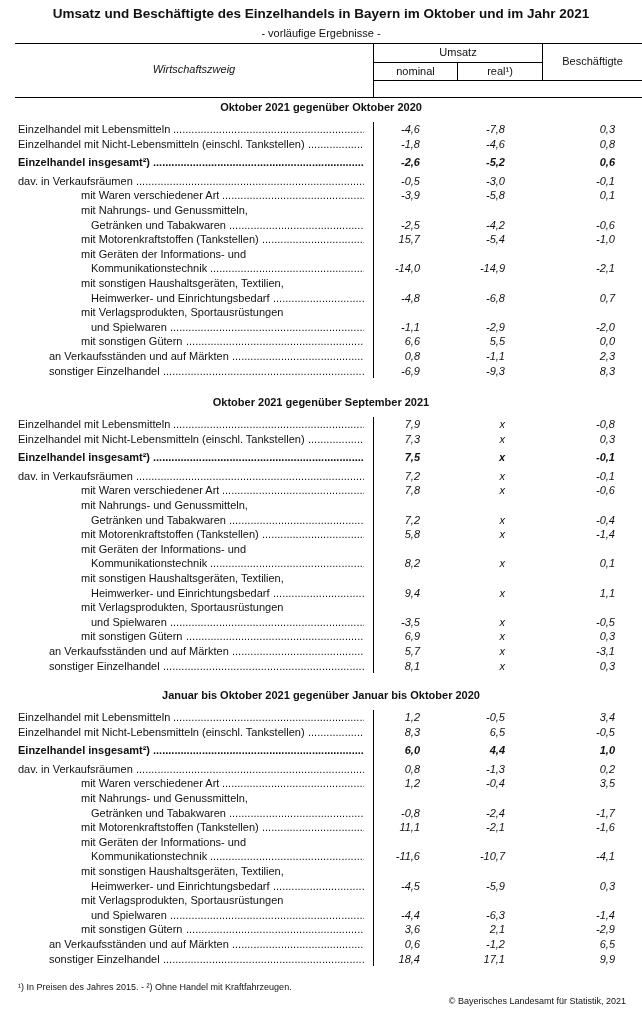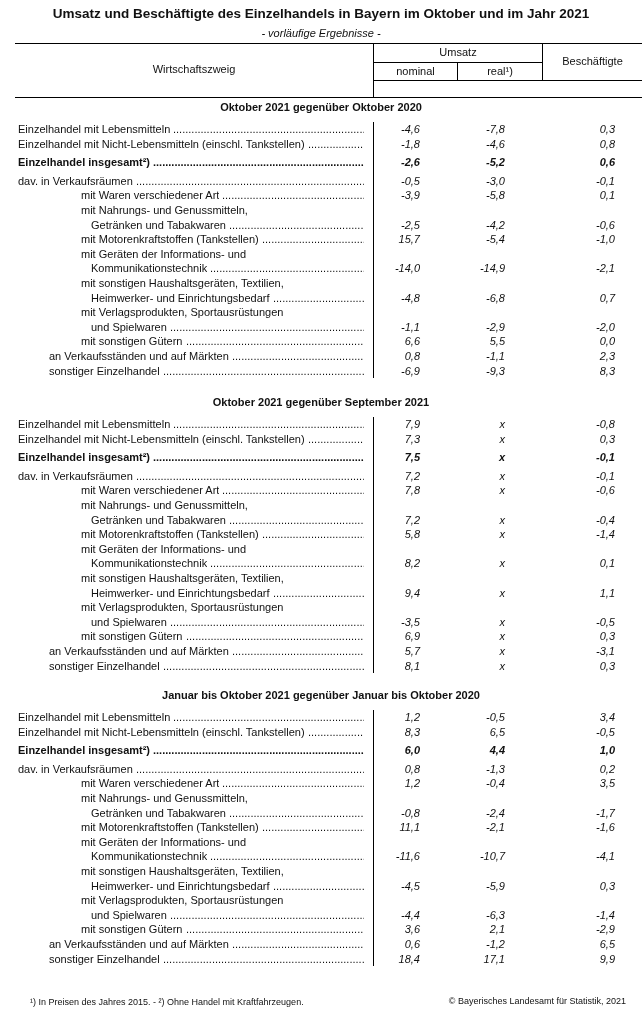--- a/index.html
+++ b/index.html
@@ -1,18 +1,18 @@
 <!DOCTYPE html>
 <html><head>
 <meta charset="utf-8">
 <style>
   html,body{margin:0;padding:0;background:#fff;}
   body{width:642px;height:1023px;position:relative;font-family:"Liberation Sans",sans-serif;color:#111;overflow:hidden;}
   .title{position:absolute;top:6px;left:0;width:642px;text-align:center;font-weight:bold;font-size:13.5px;}
-  .subtitle{position:absolute;top:27px;left:0;width:642px;text-align:center;font-size:11px;font-style:italic;}
+  .subtitle{position:absolute;top:27px;left:0;width:642px;text-align:center;font-size:11px;}
   .hdr{position:absolute;top:43px;left:15px;width:627px;height:53px;border-top:1px solid #000;border-bottom:1px solid #000;font-size:11px;}
   .hdr .c{position:absolute;text-align:center;}
   .vl{position:absolute;background:#000;width:1px;}
   .hl{position:absolute;background:#000;height:1px;}
   .sect{position:absolute;left:0;width:642px;text-align:center;font-weight:bold;font-size:11px;}
   .row{position:absolute;left:0;width:642px;font-size:11px;height:14px;line-height:14px;}
   .row .lbl{position:absolute;left:18px;white-space:nowrap;overflow:hidden;}
   .row .dots{position:absolute;top:0;white-space:nowrap;overflow:hidden;}
   .row .v{position:absolute;font-style:italic;text-align:right;width:60px;}
   .row .v1{left:360px;}
@@ -21,21 +21,21 @@
   .row.b{font-weight:bold;}
   .foot{position:absolute;font-size:9px;}
 </style>
 </head>
 <body>
 
 <div class="title">Umsatz und Beschäftigte des Einzelhandels in Bayern im Oktober und im Jahr 2021</div>
 <div class="subtitle">- vorläufige Ergebnisse -</div>
 
 <div class="hdr">
-  <div class="c" style="left:0;width:358px;top:19px;">Wirtschaftszweig</div>
+  <div class="c" style="left:0;width:358px;top:19px;font-style:italic;">Wirtschaftszweig</div>
   <div class="vl" style="left:358px;top:0;height:53px;"></div>
   <div class="c" style="left:359px;width:168px;top:2px;">Umsatz</div>
   <div class="hl" style="left:359px;width:168px;top:18px;"></div>
   <div class="c" style="left:359px;width:83px;top:21px;">nominal</div>
   <div class="vl" style="left:442px;top:18px;height:18px;"></div>
   <div class="c" style="left:443px;width:84px;top:21px;">real¹)</div>
   <div class="vl" style="left:527px;top:0;height:36px;"></div>
   <div class="c" style="left:528px;width:99px;top:11px;">Beschäftigte</div>
   <div class="hl" style="left:359px;width:268px;top:36px;"></div>
 </div>
@@ -351,14 +351,14 @@
     <div class="row" style="top: 951.6px;">
       <span class="lbl" style="left: 49px;">sonstiger Einzelhandel</span>
       <span class="dots" style="left: 163px; width: 201px;">........................................................................................................................................................................................................</span>
       <span class="v v1">18,4</span>
       <span class="v v2">17,1</span>
       <span class="v v3">9,9</span>
     </div>
     <div class="vl" style="left: 373px; top: 710px; height: 256.2px;"></div>
   </div>
 
-<div class="foot" style="left:30px;top:982px;margin-top:15px;">¹) In Preisen des Jahres 2015. - ²) Ohne Handel mit Kraftfahrzeugen.</div>
+<div class="foot" style="left:18px;top:982px;">¹) In Preisen des Jahres 2015. - ²) Ohne Handel mit Kraftfahrzeugen.</div>
 <div class="foot" style="right:16px;top:996px;">© Bayerisches Landesamt für Statistik, 2021</div>
 
 </body></html>

